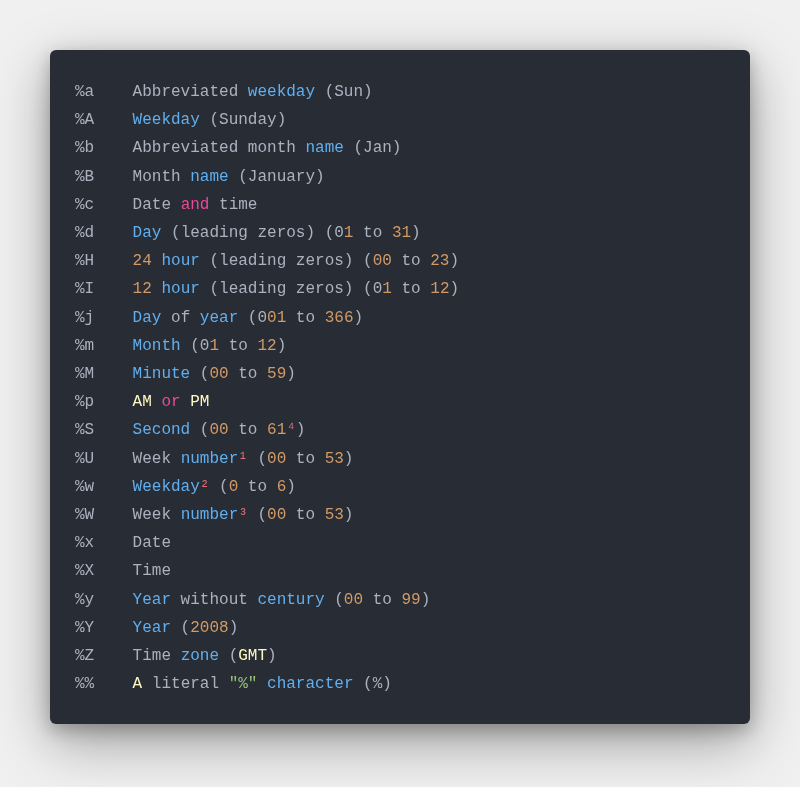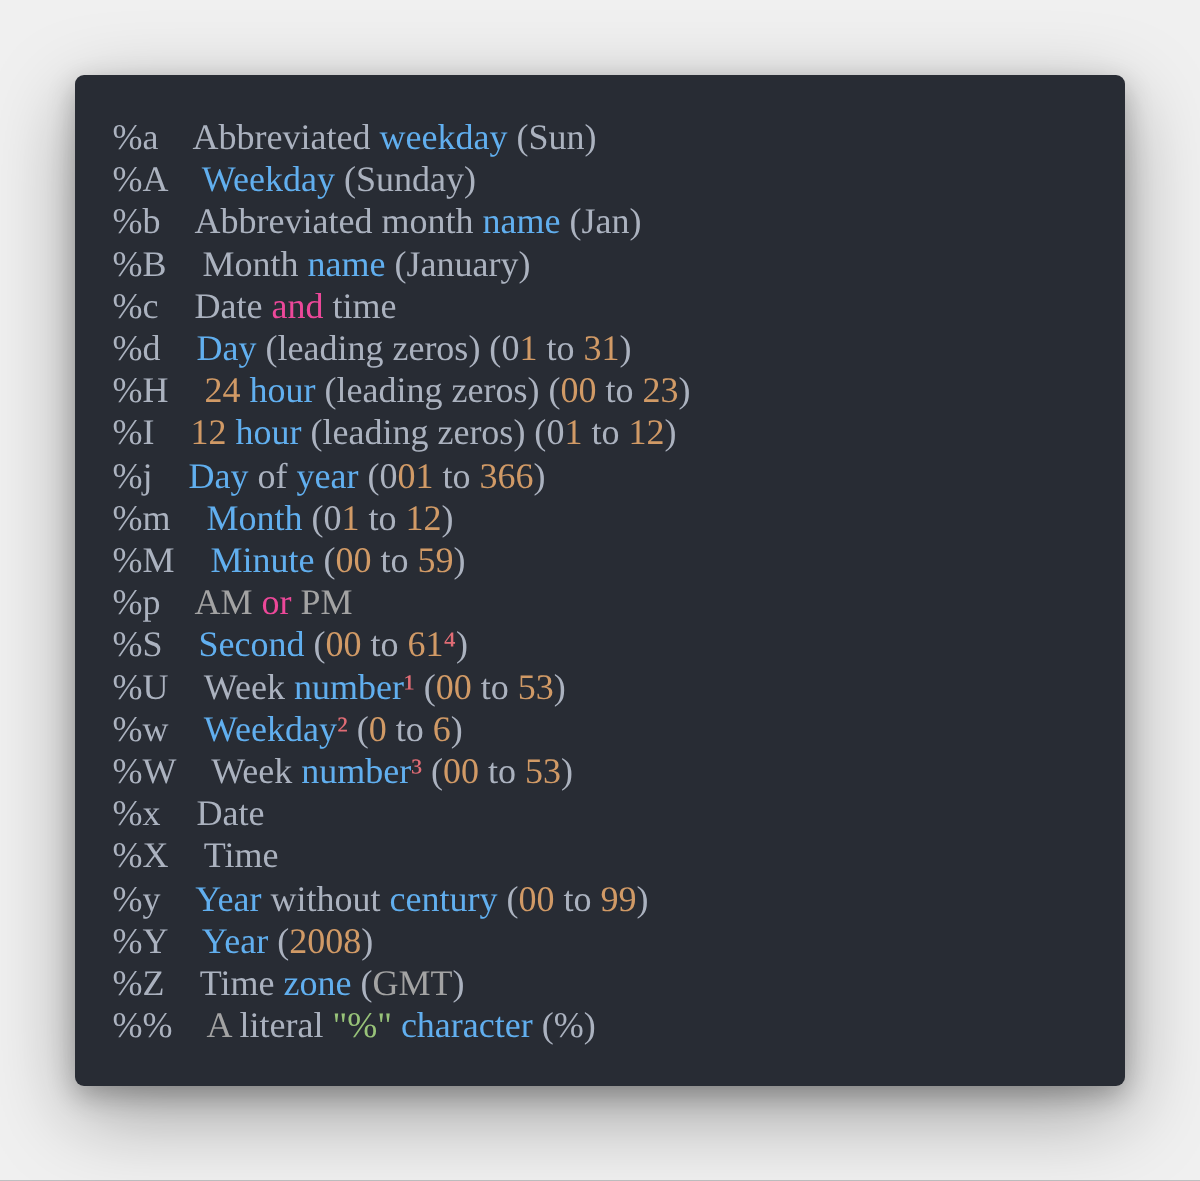--- a/index.html
+++ b/index.html
@@ -17,31 +17,31 @@
     width: 700px;
     height: 674px;
     background: #282c34;
     border-radius: 6px;
     box-shadow: 0 18px 55px rgba(0,0,0,0.35), 0 6px 18px rgba(0,0,0,0.25);
     box-sizing: border-box;
     padding: 28px 25px 20px 25px;
   }
   pre.code {
     margin: 0;
-    font-family: Liberation Serif, serif;
-    font-size: 24px;
+    font-family: Liberation Mono, monospace;
+    font-size: 16px;
     line-height: 28.2px;
     white-space: pre;
     color: #abb2bf; 
   }
   .row { display: block; }
   .c-grey  { color: #abb2bf; }
   .c-blue  { color: #61afef; }
   .c-gold  { color: #d19a66; }
-  .c-yellow{ color: #a3a3a3; }
+  .c-yellow{ color: #fef9c3; }
   .c-mag   { color: #ec4899; }
   .c-red   { color: #e06c75; }
   .c-green { color: #98c379; }
   
 </style>
 </head>
 <body>
 
 <div class="card">
   <pre class="code" id="code-block"><span class="row"><span class="c-grey" data-bind="card.lines.0.code">%a</span><span class="c-grey">    </span><span class="c-grey" data-bind="card.lines.0.tokens.0.t">Abbreviated </span><span class="c-blue" data-bind="card.lines.0.tokens.1.t">weekday</span><span class="c-grey" data-bind="card.lines.0.tokens.2.t"> (Sun)</span></span><span class="row"><span class="c-grey" data-bind="card.lines.1.code">%A</span><span class="c-grey">    </span><span class="c-blue" data-bind="card.lines.1.tokens.0.t">Weekday</span><span class="c-grey" data-bind="card.lines.1.tokens.1.t"> (Sunday)</span></span><span class="row"><span class="c-grey" data-bind="card.lines.2.code">%b</span><span class="c-grey">    </span><span class="c-grey" data-bind="card.lines.2.tokens.0.t">Abbreviated month </span><span class="c-blue" data-bind="card.lines.2.tokens.1.t">name</span><span class="c-grey" data-bind="card.lines.2.tokens.2.t"> (Jan)</span></span><span class="row"><span class="c-grey" data-bind="card.lines.3.code">%B</span><span class="c-grey">    </span><span class="c-grey" data-bind="card.lines.3.tokens.0.t">Month </span><span class="c-blue" data-bind="card.lines.3.tokens.1.t">name</span><span class="c-grey" data-bind="card.lines.3.tokens.2.t"> (January)</span></span><span class="row"><span class="c-grey" data-bind="card.lines.4.code">%c</span><span class="c-grey">    </span><span class="c-grey" data-bind="card.lines.4.tokens.0.t">Date </span><span class="c-mag" data-bind="card.lines.4.tokens.1.t">and</span><span class="c-grey" data-bind="card.lines.4.tokens.2.t"> time</span></span><span class="row"><span class="c-grey" data-bind="card.lines.5.code">%d</span><span class="c-grey">    </span><span class="c-blue" data-bind="card.lines.5.tokens.0.t">Day</span><span class="c-grey" data-bind="card.lines.5.tokens.1.t"> (leading zeros) (</span><span class="c-grey" data-bind="card.lines.5.tokens.2.t">0</span><span class="c-gold" data-bind="card.lines.5.tokens.3.t">1</span><span class="c-grey" data-bind="card.lines.5.tokens.4.t"> to </span><span class="c-gold" data-bind="card.lines.5.tokens.5.t">31</span><span class="c-grey" data-bind="card.lines.5.tokens.6.t">)</span></span><span class="row"><span class="c-grey" data-bind="card.lines.6.code">%H</span><span class="c-grey">    </span><span class="c-gold" data-bind="card.lines.6.tokens.0.t">24</span><span class="c-grey" data-bind="card.lines.6.tokens.1.t"> </span><span class="c-blue" data-bind="card.lines.6.tokens.2.t">hour</span><span class="c-grey" data-bind="card.lines.6.tokens.3.t"> (leading zeros) (</span><span class="c-gold" data-bind="card.lines.6.tokens.4.t">00</span><span class="c-grey" data-bind="card.lines.6.tokens.5.t"> to </span><span class="c-gold" data-bind="card.lines.6.tokens.6.t">23</span><span class="c-grey" data-bind="card.lines.6.tokens.7.t">)</span></span><span class="row"><span class="c-grey" data-bind="card.lines.7.code">%I</span><span class="c-grey">    </span><span class="c-gold" data-bind="card.lines.7.tokens.0.t">12</span><span class="c-grey" data-bind="card.lines.7.tokens.1.t"> </span><span class="c-blue" data-bind="card.lines.7.tokens.2.t">hour</span><span class="c-grey" data-bind="card.lines.7.tokens.3.t"> (leading zeros) (</span><span class="c-grey" data-bind="card.lines.7.tokens.4.t">0</span><span class="c-gold" data-bind="card.lines.7.tokens.5.t">1</span><span class="c-grey" data-bind="card.lines.7.tokens.6.t"> to </span><span class="c-gold" data-bind="card.lines.7.tokens.7.t">12</span><span class="c-grey" data-bind="card.lines.7.tokens.8.t">)</span></span><span class="row"><span class="c-grey" data-bind="card.lines.8.code">%j</span><span class="c-grey">    </span><span class="c-blue" data-bind="card.lines.8.tokens.0.t">Day</span><span class="c-grey" data-bind="card.lines.8.tokens.1.t"> of </span><span class="c-blue" data-bind="card.lines.8.tokens.2.t">year</span><span class="c-grey" data-bind="card.lines.8.tokens.3.t"> (</span><span class="c-grey" data-bind="card.lines.8.tokens.4.t">0</span><span class="c-gold" data-bind="card.lines.8.tokens.5.t">0</span><span class="c-gold" data-bind="card.lines.8.tokens.6.t">1</span><span class="c-grey" data-bind="card.lines.8.tokens.7.t"> to </span><span class="c-gold" data-bind="card.lines.8.tokens.8.t">366</span><span class="c-grey" data-bind="card.lines.8.tokens.9.t">)</span></span><span class="row"><span class="c-grey" data-bind="card.lines.9.code">%m</span><span class="c-grey">    </span><span class="c-blue" data-bind="card.lines.9.tokens.0.t">Month</span><span class="c-grey" data-bind="card.lines.9.tokens.1.t"> (</span><span class="c-grey" data-bind="card.lines.9.tokens.2.t">0</span><span class="c-gold" data-bind="card.lines.9.tokens.3.t">1</span><span class="c-grey" data-bind="card.lines.9.tokens.4.t"> to </span><span class="c-gold" data-bind="card.lines.9.tokens.5.t">12</span><span class="c-grey" data-bind="card.lines.9.tokens.6.t">)</span></span><span class="row"><span class="c-grey" data-bind="card.lines.10.code">%M</span><span class="c-grey">    </span><span class="c-blue" data-bind="card.lines.10.tokens.0.t">Minute</span><span class="c-grey" data-bind="card.lines.10.tokens.1.t"> (</span><span class="c-gold" data-bind="card.lines.10.tokens.2.t">00</span><span class="c-grey" data-bind="card.lines.10.tokens.3.t"> to </span><span class="c-gold" data-bind="card.lines.10.tokens.4.t">59</span><span class="c-grey" data-bind="card.lines.10.tokens.5.t">)</span></span><span class="row"><span class="c-grey" data-bind="card.lines.11.code">%p</span><span class="c-grey">    </span><span class="c-yellow" data-bind="card.lines.11.tokens.0.t">AM</span><span class="c-grey" data-bind="card.lines.11.tokens.1.t"> </span><span class="c-mag" data-bind="card.lines.11.tokens.2.t">or</span><span class="c-grey" data-bind="card.lines.11.tokens.3.t"> </span><span class="c-yellow" data-bind="card.lines.11.tokens.4.t">PM</span></span><span class="row"><span class="c-grey" data-bind="card.lines.12.code">%S</span><span class="c-grey">    </span><span class="c-blue" data-bind="card.lines.12.tokens.0.t">Second</span><span class="c-grey" data-bind="card.lines.12.tokens.1.t"> (</span><span class="c-gold" data-bind="card.lines.12.tokens.2.t">00</span><span class="c-grey" data-bind="card.lines.12.tokens.3.t"> to </span><span class="c-gold" data-bind="card.lines.12.tokens.4.t">61</span><span class="c-red" data-bind="card.lines.12.tokens.5.t">⁴</span><span class="c-grey" data-bind="card.lines.12.tokens.6.t">)</span></span><span class="row"><span class="c-grey" data-bind="card.lines.13.code">%U</span><span class="c-grey">    </span><span class="c-grey" data-bind="card.lines.13.tokens.0.t">Week </span><span class="c-blue" data-bind="card.lines.13.tokens.1.t">number</span><span class="c-red" data-bind="card.lines.13.tokens.2.t">¹</span><span class="c-grey" data-bind="card.lines.13.tokens.3.t"> (</span><span class="c-gold" data-bind="card.lines.13.tokens.4.t">00</span><span class="c-grey" data-bind="card.lines.13.tokens.5.t"> to </span><span class="c-gold" data-bind="card.lines.13.tokens.6.t">53</span><span class="c-grey" data-bind="card.lines.13.tokens.7.t">)</span></span><span class="row"><span class="c-grey" data-bind="card.lines.14.code">%w</span><span class="c-grey">    </span><span class="c-blue" data-bind="card.lines.14.tokens.0.t">Weekday</span><span class="c-red" data-bind="card.lines.14.tokens.1.t">²</span><span class="c-grey" data-bind="card.lines.14.tokens.2.t"> (</span><span class="c-gold" data-bind="card.lines.14.tokens.3.t">0</span><span class="c-grey" data-bind="card.lines.14.tokens.4.t"> to </span><span class="c-gold" data-bind="card.lines.14.tokens.5.t">6</span><span class="c-grey" data-bind="card.lines.14.tokens.6.t">)</span></span><span class="row"><span class="c-grey" data-bind="card.lines.15.code">%W</span><span class="c-grey">    </span><span class="c-grey" data-bind="card.lines.15.tokens.0.t">Week </span><span class="c-blue" data-bind="card.lines.15.tokens.1.t">number</span><span class="c-red" data-bind="card.lines.15.tokens.2.t">³</span><span class="c-grey" data-bind="card.lines.15.tokens.3.t"> (</span><span class="c-gold" data-bind="card.lines.15.tokens.4.t">00</span><span class="c-grey" data-bind="card.lines.15.tokens.5.t"> to </span><span class="c-gold" data-bind="card.lines.15.tokens.6.t">53</span><span class="c-grey" data-bind="card.lines.15.tokens.7.t">)</span></span><span class="row"><span class="c-grey" data-bind="card.lines.16.code">%x</span><span class="c-grey">    </span><span class="c-grey" data-bind="card.lines.16.tokens.0.t">Date</span></span><span class="row"><span class="c-grey" data-bind="card.lines.17.code">%X</span><span class="c-grey">    </span><span class="c-grey" data-bind="card.lines.17.tokens.0.t">Time</span></span><span class="row"><span class="c-grey" data-bind="card.lines.18.code">%y</span><span class="c-grey">    </span><span class="c-blue" data-bind="card.lines.18.tokens.0.t">Year</span><span class="c-grey" data-bind="card.lines.18.tokens.1.t"> without </span><span class="c-blue" data-bind="card.lines.18.tokens.2.t">century</span><span class="c-grey" data-bind="card.lines.18.tokens.3.t"> (</span><span class="c-gold" data-bind="card.lines.18.tokens.4.t">00</span><span class="c-grey" data-bind="card.lines.18.tokens.5.t"> to </span><span class="c-gold" data-bind="card.lines.18.tokens.6.t">99</span><span class="c-grey" data-bind="card.lines.18.tokens.7.t">)</span></span><span class="row"><span class="c-grey" data-bind="card.lines.19.code">%Y</span><span class="c-grey">    </span><span class="c-blue" data-bind="card.lines.19.tokens.0.t">Year</span><span class="c-grey" data-bind="card.lines.19.tokens.1.t"> (</span><span class="c-gold" data-bind="card.lines.19.tokens.2.t">2008</span><span class="c-grey" data-bind="card.lines.19.tokens.3.t">)</span></span><span class="row"><span class="c-grey" data-bind="card.lines.20.code">%Z</span><span class="c-grey">    </span><span class="c-grey" data-bind="card.lines.20.tokens.0.t">Time </span><span class="c-blue" data-bind="card.lines.20.tokens.1.t">zone</span><span class="c-grey" data-bind="card.lines.20.tokens.2.t"> (</span><span class="c-yellow" data-bind="card.lines.20.tokens.3.t">GMT</span><span class="c-grey" data-bind="card.lines.20.tokens.4.t">)</span></span><span class="row"><span class="c-grey" data-bind="card.lines.21.code">%%</span><span class="c-grey">    </span><span class="c-yellow" data-bind="card.lines.21.tokens.0.t">A</span><span class="c-grey" data-bind="card.lines.21.tokens.1.t"> literal </span><span class="c-green" data-bind="card.lines.21.tokens.2.t">"%"</span><span class="c-grey" data-bind="card.lines.21.tokens.3.t"> </span><span class="c-blue" data-bind="card.lines.21.tokens.4.t">character</span><span class="c-grey" data-bind="card.lines.21.tokens.5.t"> (%)</span></span></pre>

